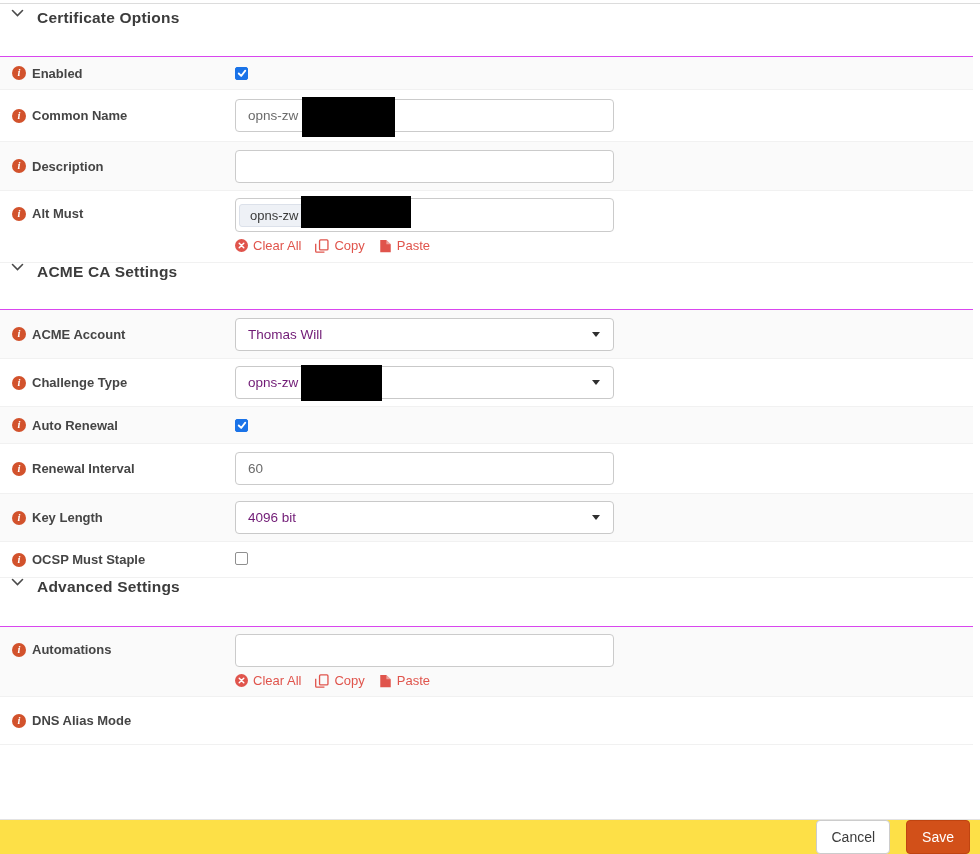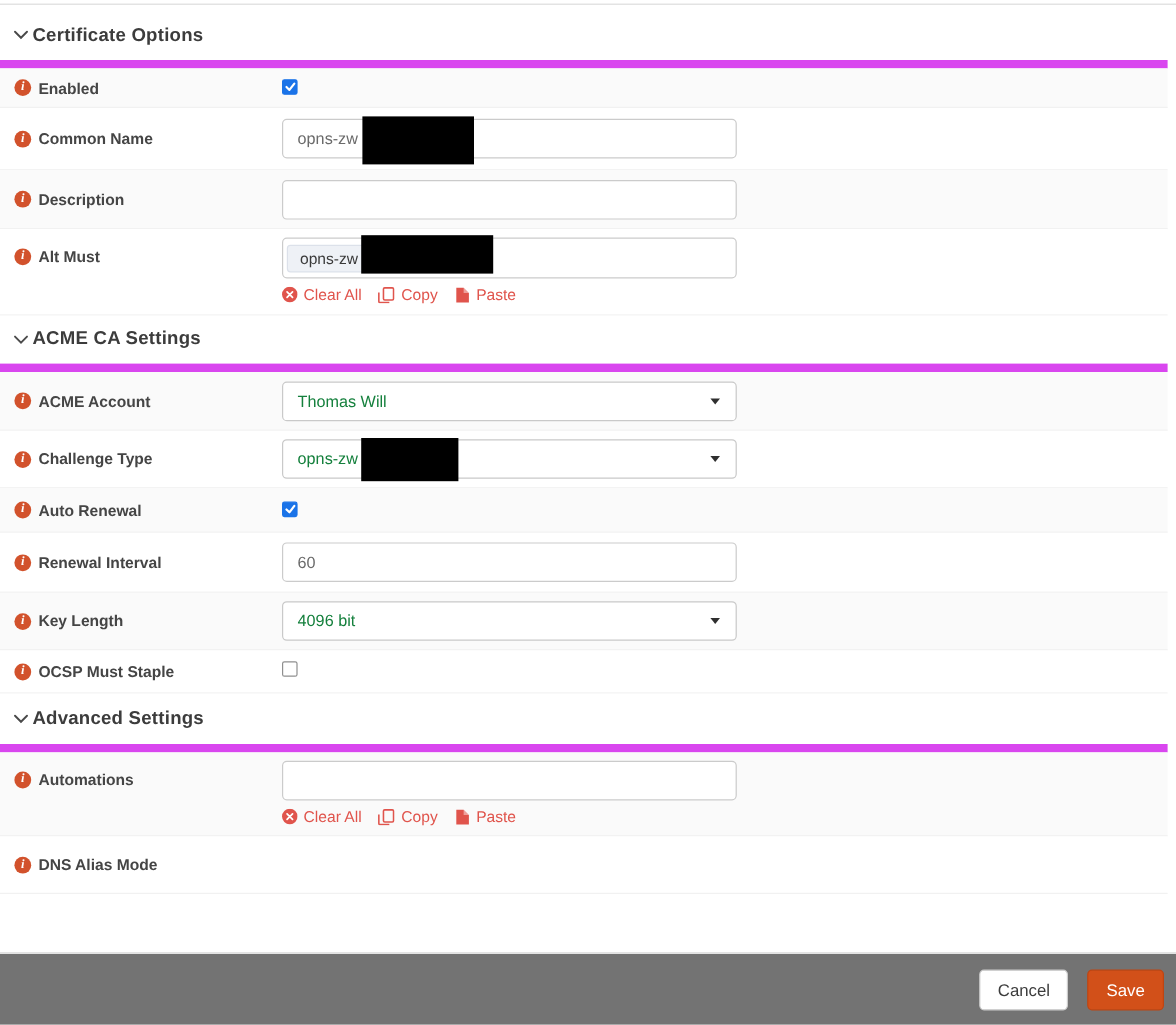--- a/index.html
+++ b/index.html
@@ -5,22 +5,22 @@
   * { box-sizing: border-box; }
   html,body { margin:0; padding:0; }
   body {
     width:980px; height:854px; background:#fff; overflow:hidden; position:relative;
     font-family:"Liberation Sans", sans-serif; -webkit-font-smoothing:antialiased;
   }
   .top-rule { position:absolute; top:3px; left:0; width:980px; height:1px; background:#dcdcdc; }
   .form { position:absolute; top:9px; left:0; width:973px; }
 
   .sec-header {
-    display:flex; align-items:center; gap:3px; padding-left:11px;
-    background:#fff; border-bottom:7px solid #d946ef; cursor:pointer;
+    display:flex; align-items:flex-start; gap:13px; padding-left:11px;
+    background:#fff; border-bottom:1px solid #d946ef; cursor:pointer;
   }
   .sec-title { font-size:15.5px; font-weight:bold; color:#3c3c3c; letter-spacing:.2px; }
   .chev { display:inline-flex; align-items:center; }
 
   .row { display:flex; align-items:center; border-bottom:1px solid #f1f1f1; background:#fff; }
   .row.odd { background:#fafafa; }
   .row.tall { align-items:flex-start; }
   .label-col { flex:0 0 235px; width:235px; padding-left:12px; display:flex; align-items:center; gap:6px; }
   .row.tall .label-col { padding-top:15px; }
   .label-text { font-size:13px; font-weight:bold; color:#454545; }
@@ -43,21 +43,21 @@
 
   .input-wrap { position:relative; display:inline-block; vertical-align:top; }
   .text-input {
     width:379px; height:33px; border:1px solid #cbcbcb; border-radius:4px; background:#fff;
     padding:0 12px; font-size:13.5px; color:#6b6b6b; font-family:inherit; outline:none;
   }
   .select {
     width:379px; height:33px; border:1px solid #c9c9c9; border-radius:4px; background:#fff;
     display:flex; align-items:center; padding:0 13px 0 12px; cursor:pointer;
   }
-  .select-text { flex:1; font-size:13.5px; color:#15803d; white-space:nowrap; overflow:hidden; }
+  .select-text { flex:1; font-size:13.5px; color:#701a75; white-space:nowrap; overflow:hidden; }
   .caret { width:0; height:0; border-left:4px solid transparent; border-right:4px solid transparent; border-top:5px solid #2f2f2f; }
 
   .token-box {
     width:379px; height:34px; border:1px solid #cbcbcb; border-radius:4px; background:#fff;
     display:flex; align-items:center; padding:0 3px; cursor:text;
   }
   .token {
     background:#eef1f6; border:1px solid #dce1ea; border-radius:3px;
     padding:3px 10px; font-size:13px; color:#3a3a3a; white-space:nowrap;
   }
@@ -68,21 +68,21 @@
     font-size:13px; text-decoration:none; cursor:pointer;
   }
   .link svg { display:block; }
 
   .redact { position:absolute; background:#000; z-index:3; }
   .redact-common { left:67px; top:-2px; width:93px; height:40px; }
   .redact-alt { left:66px; top:-2px; width:110px; height:32px; }
   .redact-challenge { left:66px; top:-1px; width:81px; height:36px; }
 
   .footer {
-    position:absolute; left:0; bottom:0; width:980px; height:60px; background:#737373;
+    position:absolute; left:0; bottom:0; width:980px; height:35px; background:#fde047;
     border-top:1px solid #e3e3e3; display:flex; align-items:center; justify-content:flex-end;
     gap:16px; padding-right:10px;
   }
   .btn { font-family:inherit; font-size:14px; border-radius:4px; height:34px; padding:0 14px; cursor:pointer; }
   .btn-cancel { background:#fff; border:1px solid #cccccc; color:#3c3c3c; }
   .btn-save { background:#d25019; border:1px solid #c04410; color:#fff; padding:0 15px; }
 </style>
 </head>
 <body>
 

